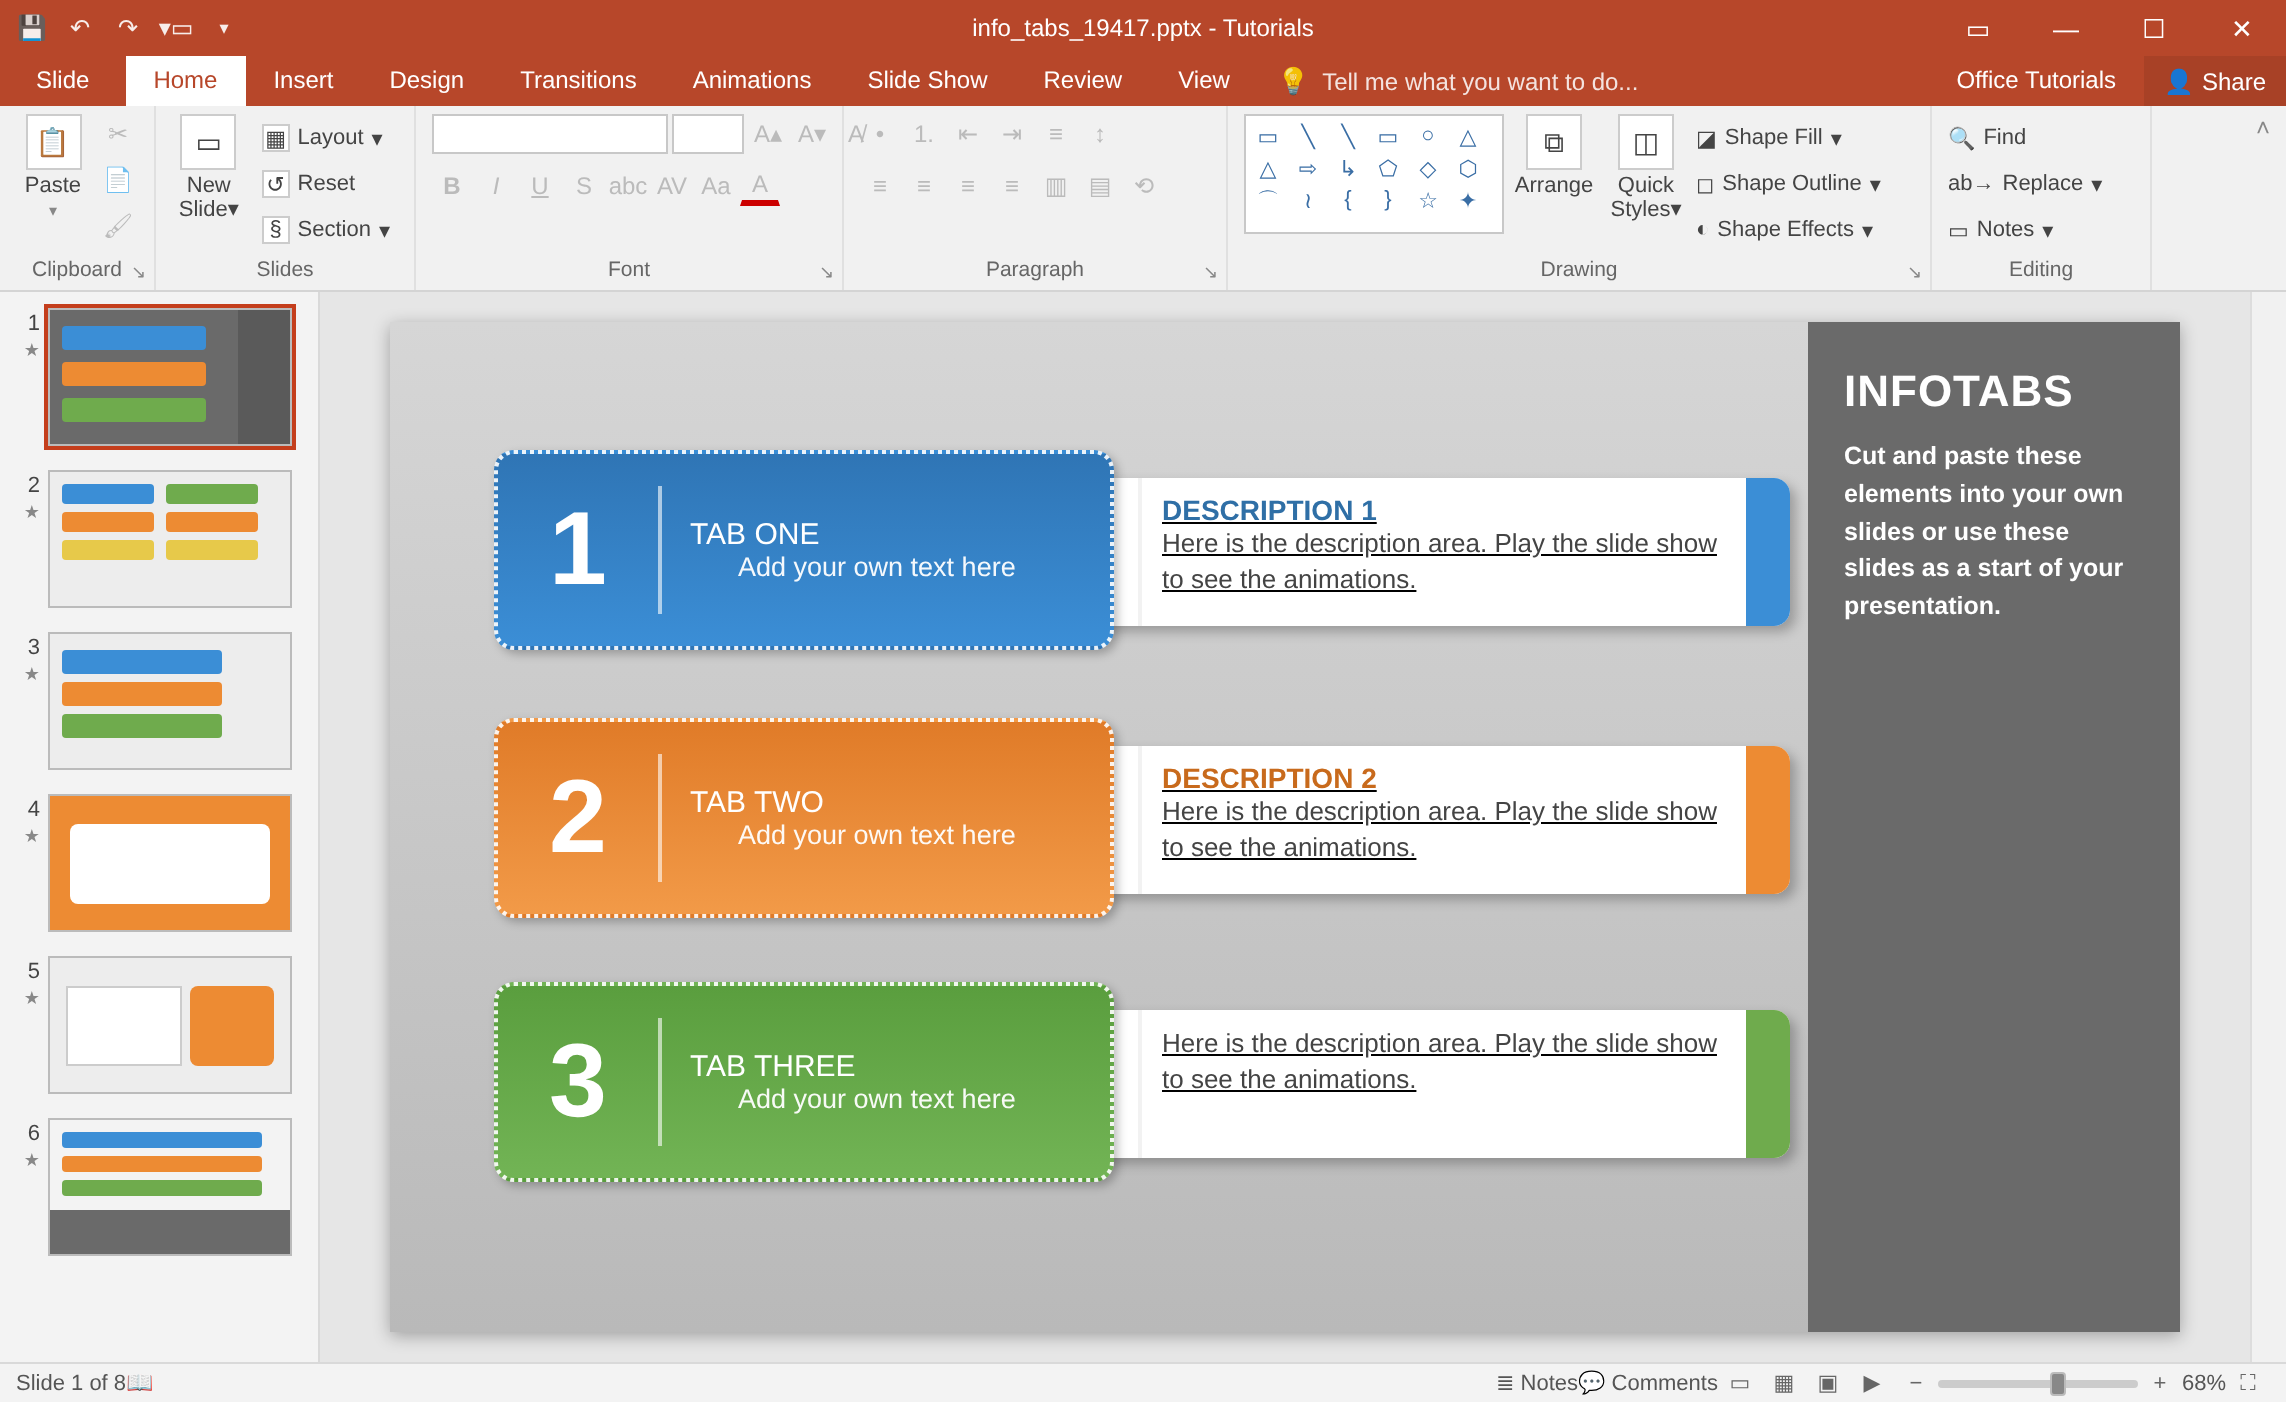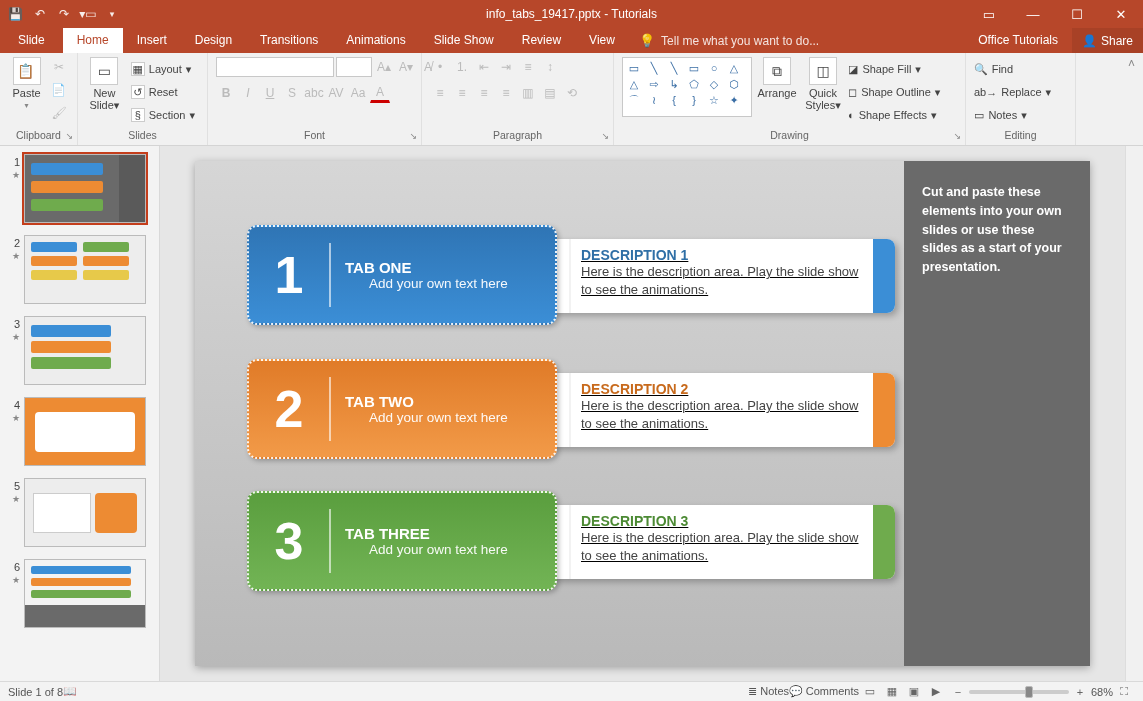--- a/index.html
+++ b/index.html
@@ -57,21 +57,21 @@
 .canvas-wrap { flex: 1; background: #e6e6e6; position: relative; display: flex; align-items: center; justify-content: center; padding: 14px 24px; }
 .slide { width: 895px; height: 505px; background: linear-gradient(#d6d6d6,#b9b9b9); box-shadow: 0 2px 8px rgba(0,0,0,.3); position: relative; }
 .side-panel { position: absolute; right: 0; top: 0; width: 186px; height: 100%; background: #6a6a6a; padding: 22px 18px; color: #fff; }
 .side-title { font-size: 22px; font-weight: 700; letter-spacing: .5px; margin-bottom: 10px; }
 .side-text { font-size: 12.5px; font-weight: 600; line-height: 1.5; }
 
 .trow { position: absolute; left: 52px; height: 104px; width: 640px; }
 .trow .left { position: absolute; left: 0; top: 0; width: 310px; height: 100px; border-radius: 10px; border: 2px dotted rgba(255,255,255,.9); display: flex; align-items: center; color: #fff; z-index: 2; box-shadow: 2px 2px 5px rgba(0,0,0,.25); }
 .trow .num { font-size: 52px; font-weight: 800; width: 80px; text-align: center; }
 .trow .ldiv { width: 2px; height: 64px; background: rgba(255,255,255,.6); margin-right: 14px; }
-.trow .lt-title { font-size: 15px; font-weight: 700; }
+.trow .lt-title { font-size: 15px; font-weight: 400; }
 .trow .lt-sub { font-size: 13.5px; opacity: .95; margin-left: 24px; }
 .trow .right { position: absolute; left: 298px; top: 14px; width: 350px; height: 74px; border-radius: 8px; background: #fff; display: flex; box-shadow: 3px 3px 6px rgba(0,0,0,.25); z-index: 1; overflow: hidden; }
 .trow .right .notch { width: 26px; height: 100%; background: #fff; border-right: 2px solid rgba(0,0,0,.05); position: relative; }
 .trow .right .notch::after { content:""; position:absolute; left:-14px; top:50%; transform:translateY(-50%); width:28px; height:52px; border-radius:50%; background:#fff; box-shadow: inset -2px 0 3px rgba(0,0,0,.08); display:none;}
 .trow .right .body { flex: 1; padding: 8px 10px; text-decoration: underline; }
 .trow .right .cap  { width: 22px; height: 100%; }
 .trow .rt-title { font-weight: 700; font-size: 14px; }
 .trow .rt-text { font-size: 13px; color: #444; line-height: 1.35; }
 .c-blue  { background: linear-gradient(#2f75b5,#3b8ed6); }
 .c-orange{ background: linear-gradient(#e07b28,#f29a48); }
@@ -342,20 +342,21 @@
         <div class="mini-tab" style="top:18px;width:100px;height:8px;background:#ed8b33;"></div>
         <div class="mini-tab" style="top:30px;width:100px;height:8px;background:#6fab4d;"></div>
         <div style="position:absolute;left:0;bottom:0;width:100%;height:22px;background:#6a6a6a;"></div>
       </div>
     </div>
   </div>
 
   <div class="canvas-wrap">
     <div class="slide">
       <div class="side-panel">
+        <div class="side-title">INFOTABS</div>
         <div class="side-text">Cut and paste these elements into your own slides or use these slides as a start of your presentation.</div>
       </div>
 
       <div class="trow" style="top:64px;">
         <div class="left c-blue">
           <div class="num">1</div>
           <div class="ldiv"></div>
           <div>
             <div class="lt-title">TAB ONE</div>
             <div class="lt-sub">Add your own text here</div>
@@ -395,21 +396,20 @@
           <div class="num">3</div>
           <div class="ldiv"></div>
           <div>
             <div class="lt-title">TAB THREE</div>
             <div class="lt-sub">Add your own text here</div>
           </div>
         </div>
         <div class="right">
           <div class="notch"></div>
           <div class="body">
-            <div class="rt-title t-green">DESCRIPTION 3</div>
             <div class="rt-text">Here is the description area. Play the slide show to see the animations.</div>
           </div>
           <div class="cap cap-green"></div>
         </div>
       </div>
     </div>
   </div>
   <div class="vscroll"></div>
 </div>
 

